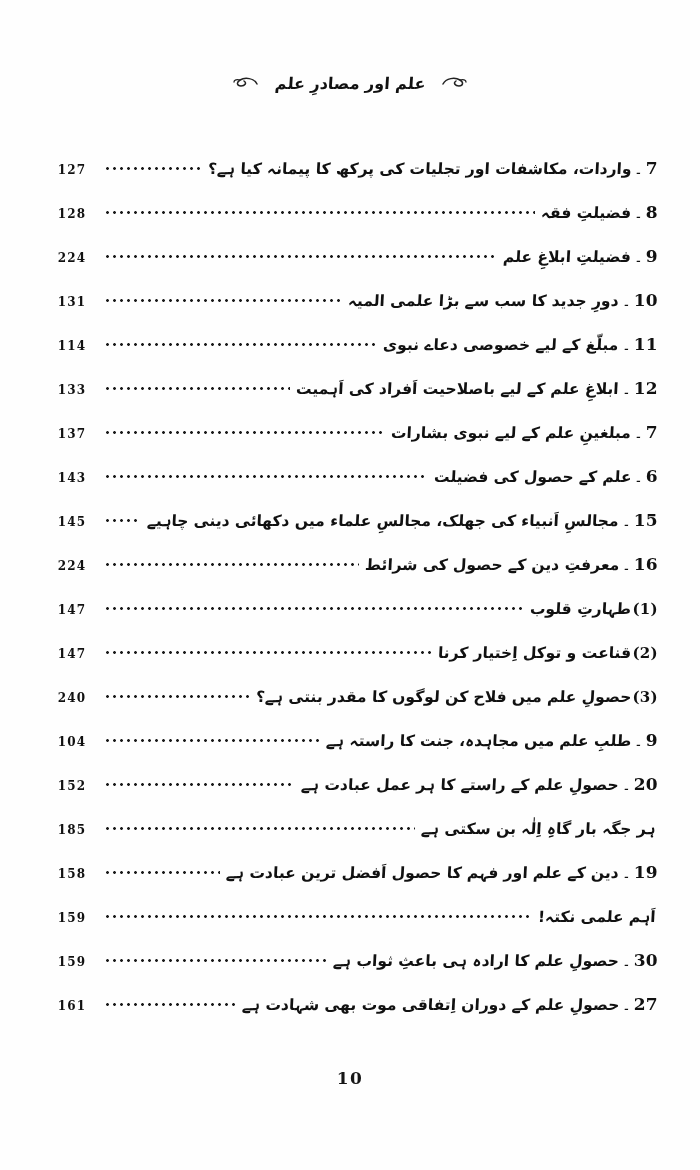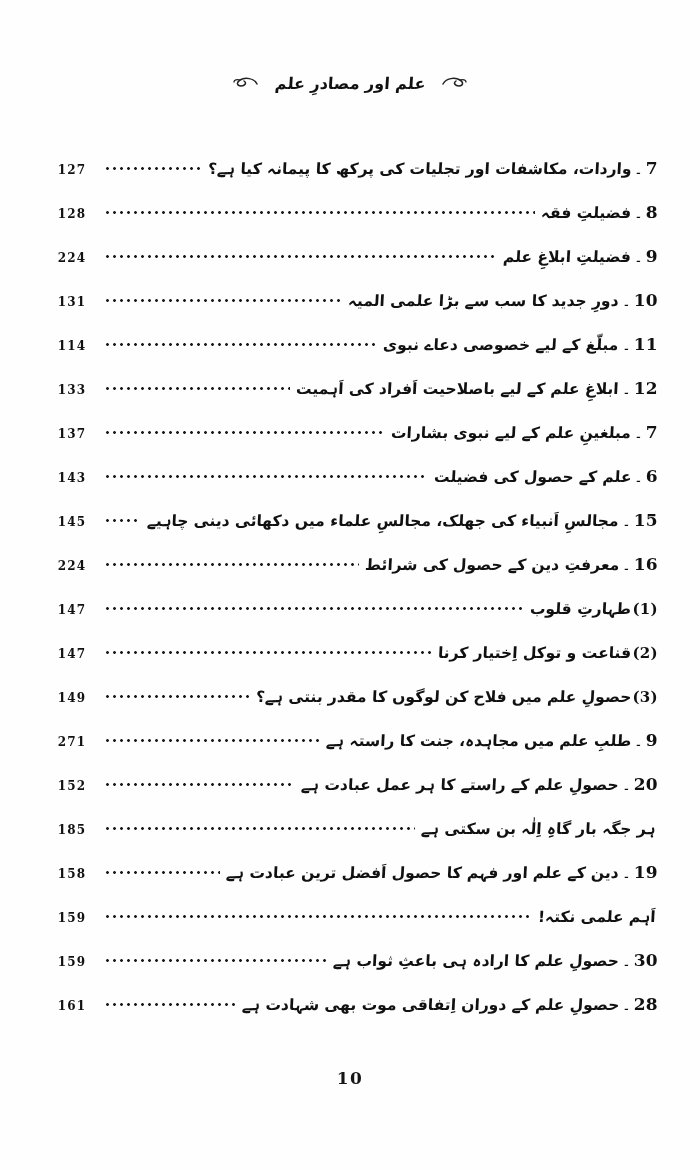--- a/index.html
+++ b/index.html
@@ -291,30 +291,30 @@
         </span>
         <span class="leader"></span>
         <span class="entry-page">147</span>
       </div>
       <div class="toc-row sub">
         <span class="entry-label">
           <span class="entry-num">(3)</span>
           <span class="entry-title">حصولِ علم میں فلاح کن لوگوں کا مقدر بنتی ہے؟</span>
         </span>
         <span class="leader"></span>
-        <span class="entry-page">149</span>
+        <span class="entry-page">240</span>
       </div>
       <div class="toc-row ">
         <span class="entry-label">
           <span class="entry-num">9</span>
           <span class="entry-dash">۔</span>
           <span class="entry-title">طلبِ علم میں مجاہدہ، جنت کا راستہ ہے</span>
         </span>
         <span class="leader"></span>
-        <span class="entry-page">271</span>
+        <span class="entry-page">104</span>
       </div>
       <div class="toc-row ">
         <span class="entry-label">
           <span class="entry-num">20</span>
           <span class="entry-dash">۔</span>
           <span class="entry-title">حصولِ علم کے راستے کا ہر عمل عبادت ہے</span>
         </span>
         <span class="leader"></span>
         <span class="entry-page">152</span>
       </div>
@@ -345,21 +345,21 @@
         <span class="entry-label">
           <span class="entry-num">30</span>
           <span class="entry-dash">۔</span>
           <span class="entry-title">حصولِ علم کا ارادہ ہی باعثِ ثواب ہے</span>
         </span>
         <span class="leader"></span>
         <span class="entry-page">159</span>
       </div>
       <div class="toc-row ">
         <span class="entry-label">
-          <span class="entry-num">28</span>
+          <span class="entry-num">27</span>
           <span class="entry-dash">۔</span>
           <span class="entry-title">حصولِ علم کے دوران اِتفاقی موت بھی شہادت ہے</span>
         </span>
         <span class="leader"></span>
         <span class="entry-page">161</span>
       </div>
     </div>
 
   <div class="folio">10</div>
 

